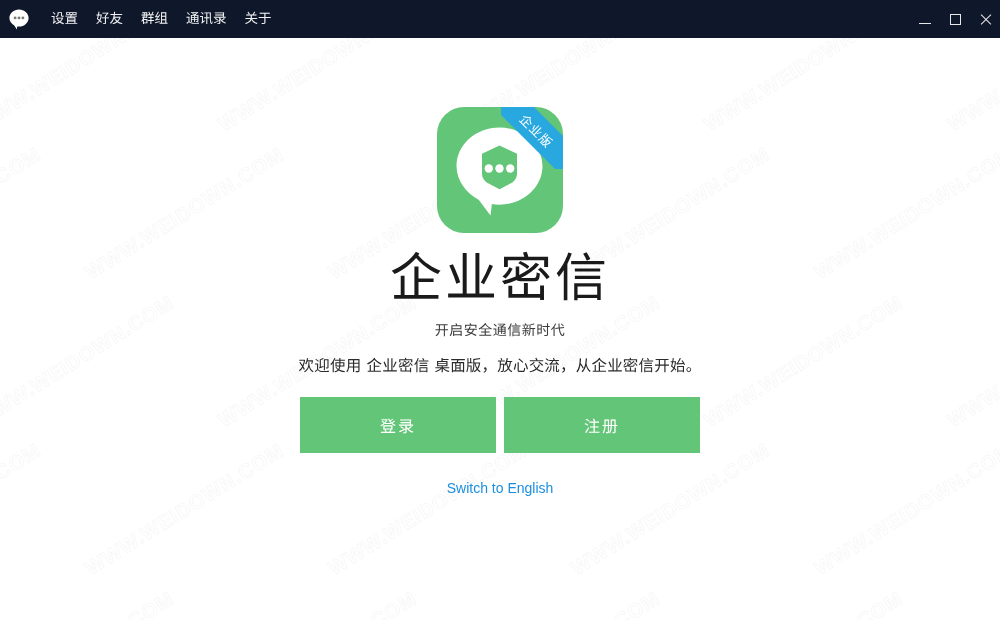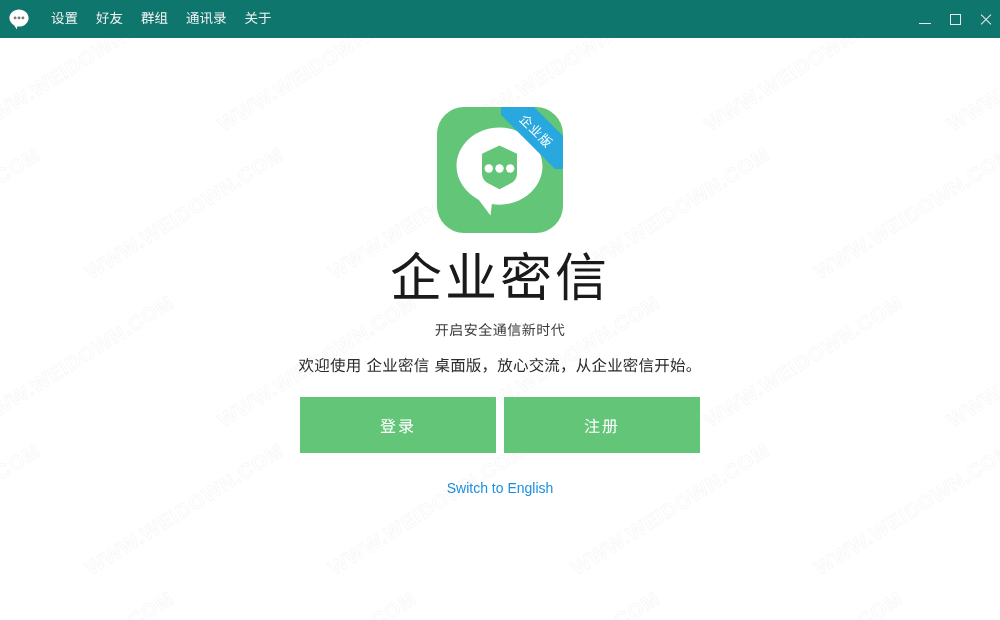--- a/index.html
+++ b/index.html
@@ -22,21 +22,21 @@
     background: #ffffff;
     overflow: hidden;
   }
 
   
   .titlebar {
     position: absolute;
     top: 0; left: 0;
     width: 1000px;
     height: 38px;
-    background: #0f766e;
+    background: #0f172a;
     display: flex;
     align-items: center;
     z-index: 30;
     user-select: none;
   }
   .titlebar-icon {
     width: 38px;
     height: 38px;
     display: flex;
     align-items: center;

